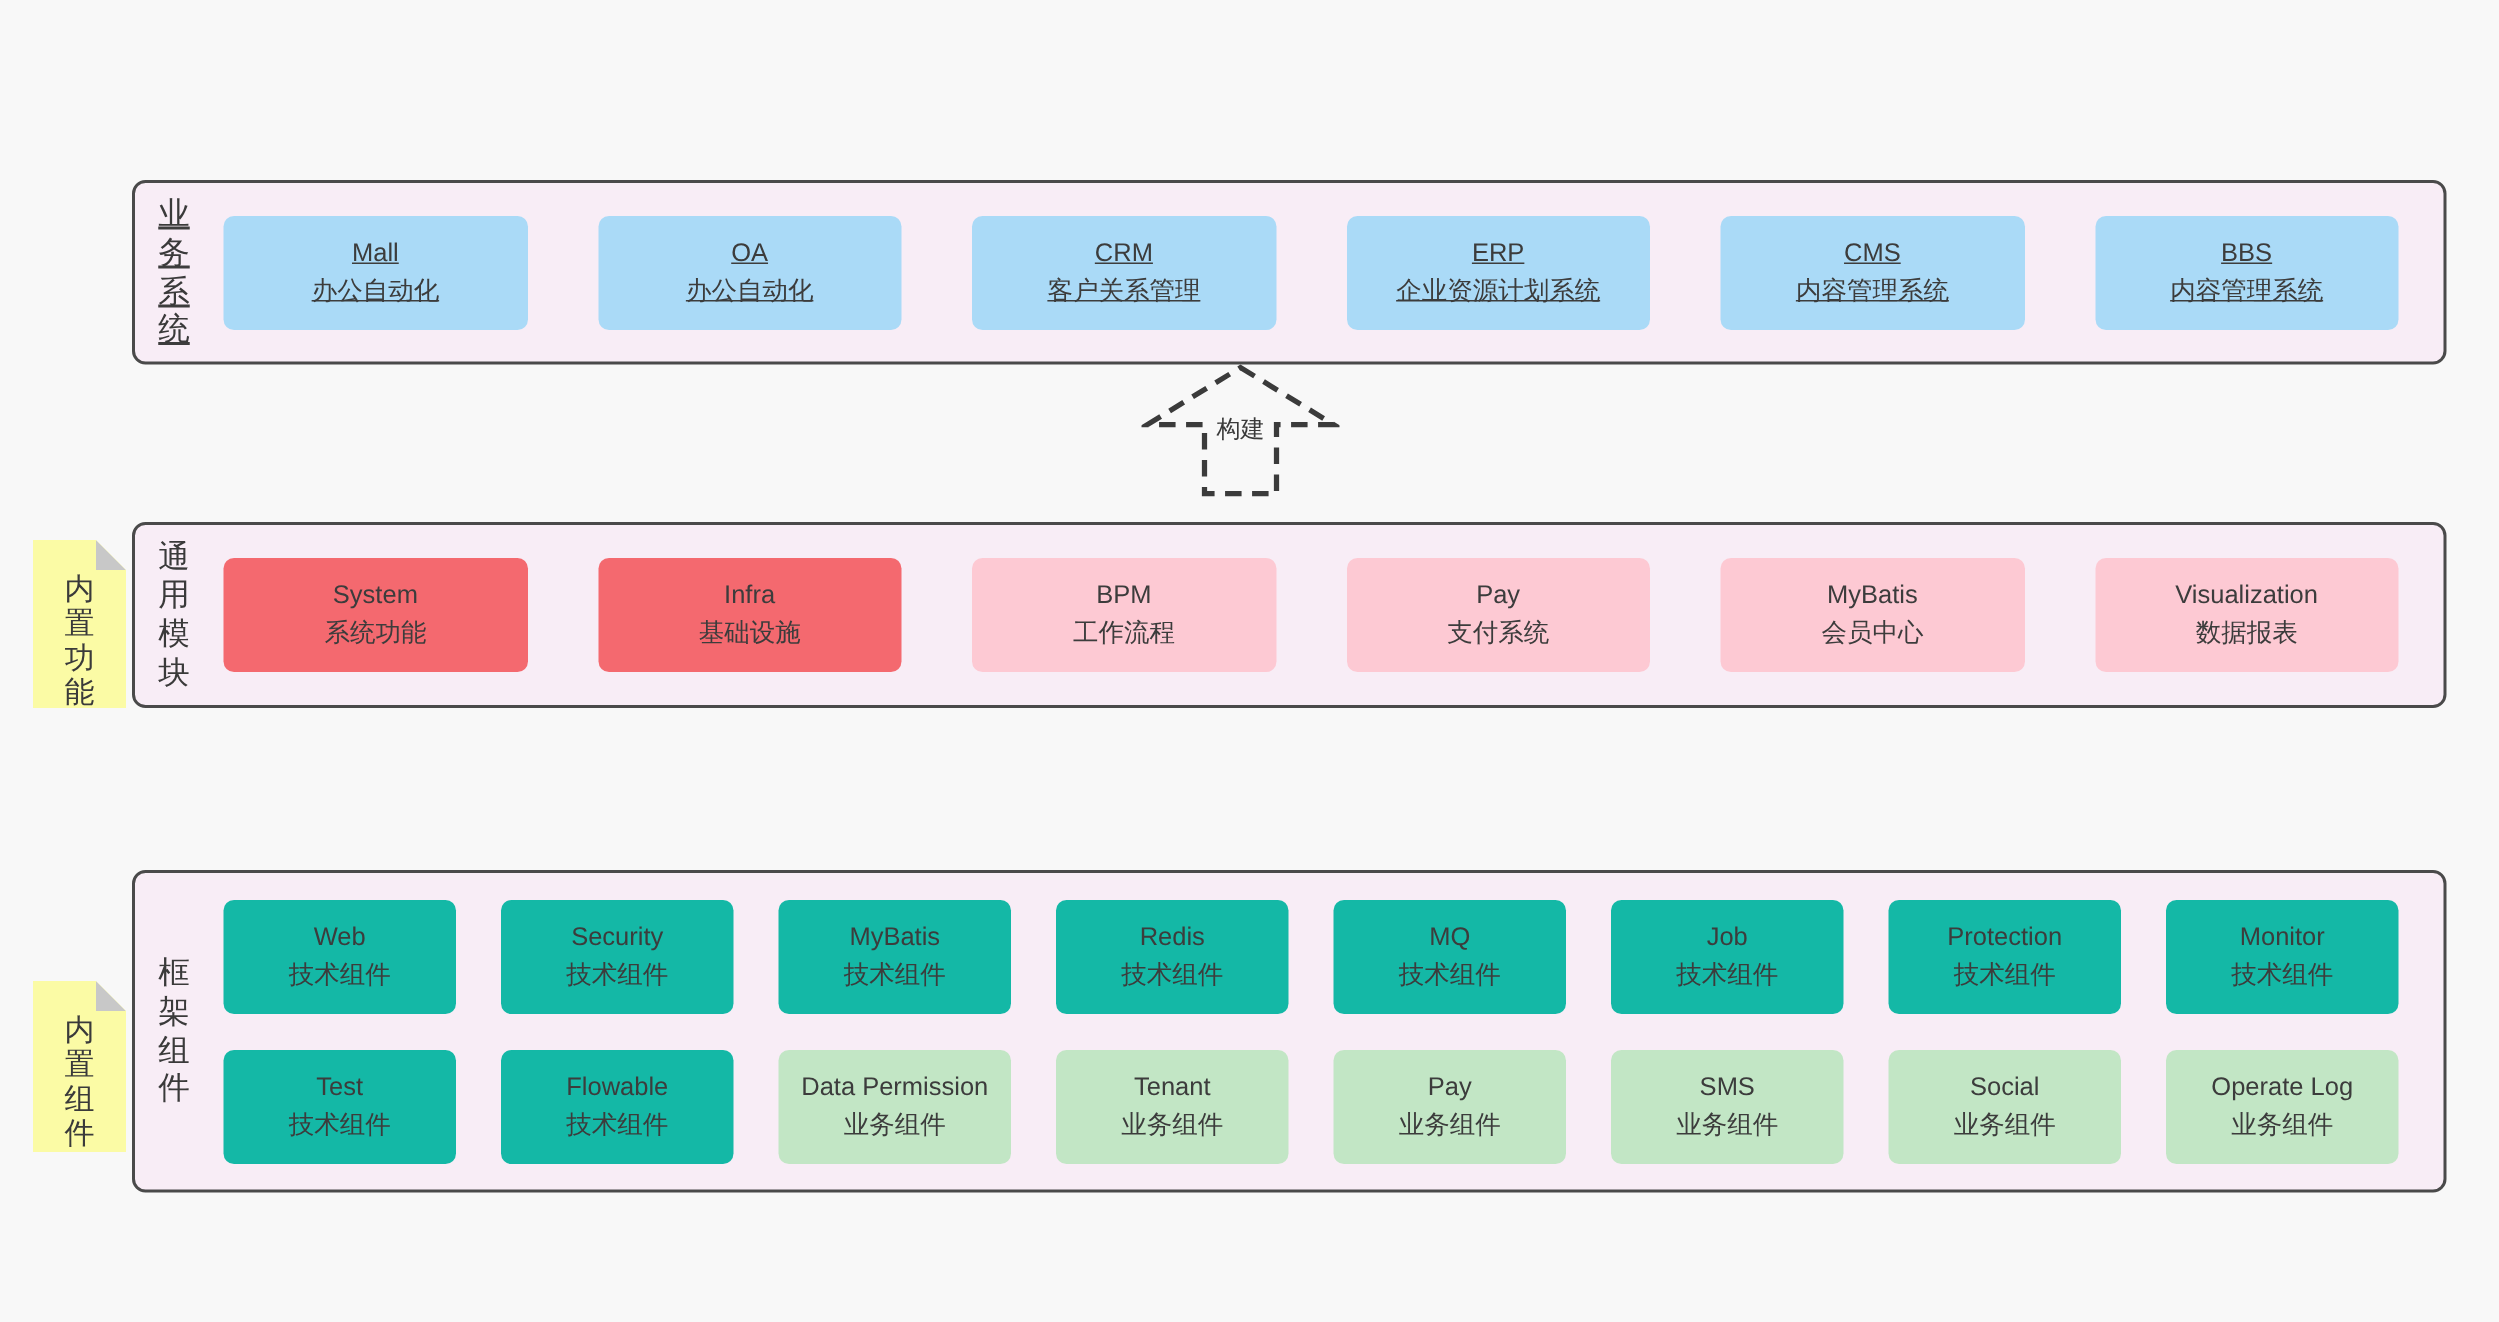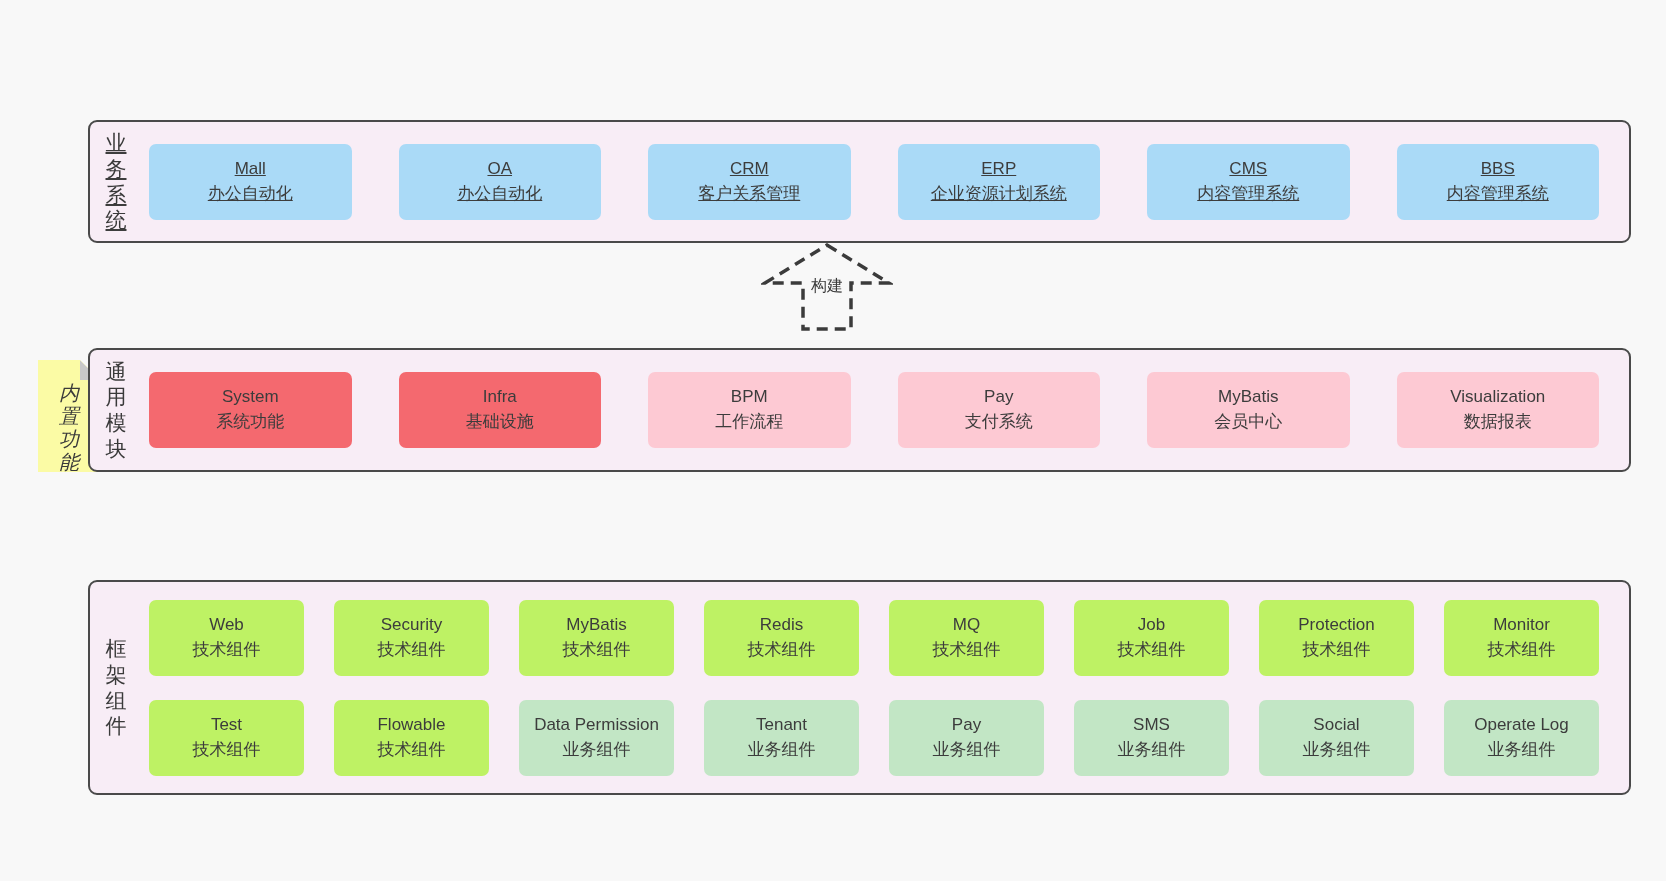--- a/index.html
+++ b/index.html
@@ -29,28 +29,27 @@
 
   .box {
     flex:1; min-width:0; height:76px; border-radius:7px;
     display:flex; flex-direction:column; justify-content:center; align-items:center;
     text-align:center; font-size:17px; line-height:1.45; color:#3c3c3c;
   }
   .box span { display:block; }
   .blue        { background:#aadaf7;text-align:center; }
   .red         { background:#f4696f; }
   .pink        { background:#fdc9d3; }
-  .green       { background:#bef264; }
+  .green       { background:#14b8a6; }
   .green-light { background:#c2e6c5; }
 
   
   .note {
-    position:absolute; left:38px; width:62px; background:#fbfba5; z-index:1;
+    position:absolute; left:22px; width:62px; background:#fbfba5; z-index:1;
     clip-path:polygon(0 0, calc(100% - 20px) 0, 100% 20px, 100% 100%, 0 100%);
-    font-style:italic;
   }
   .note-mid    { top:360px; height:112px; }
   .note-bottom { top:654px; height:114px; }
   .note-fold {
     position:absolute; top:0; right:0; width:20px; height:20px;
     background:#c8c8c8; clip-path:polygon(0 0, 100% 100%, 0 100%);
   }
   .note-text {
     margin:22px auto 0; width:22px; font-size:20px; line-height:1.15;
     text-align:center; word-break:break-all; color:#3a3a3a;
@@ -73,20 +72,24 @@
 </head>
 <body>
 
 <div class="stage">
 
   <div class="note note-mid">
     <div class="note-fold"></div>
     <div class="note-text">内置功能</div>
   </div>
 
+  <div class="note note-bottom">
+    <div class="note-fold"></div>
+    <div class="note-text">内置组件</div>
+  </div>
 
   <section class="panel panel-top">
     <div class="vlabel">业务系统</div>
     <div class="boxrow">
       <div class="box blue">
         <span>Mall</span>
         <span>办公自动化</span>
       </div>
       <div class="box blue">
         <span>OA</span>

